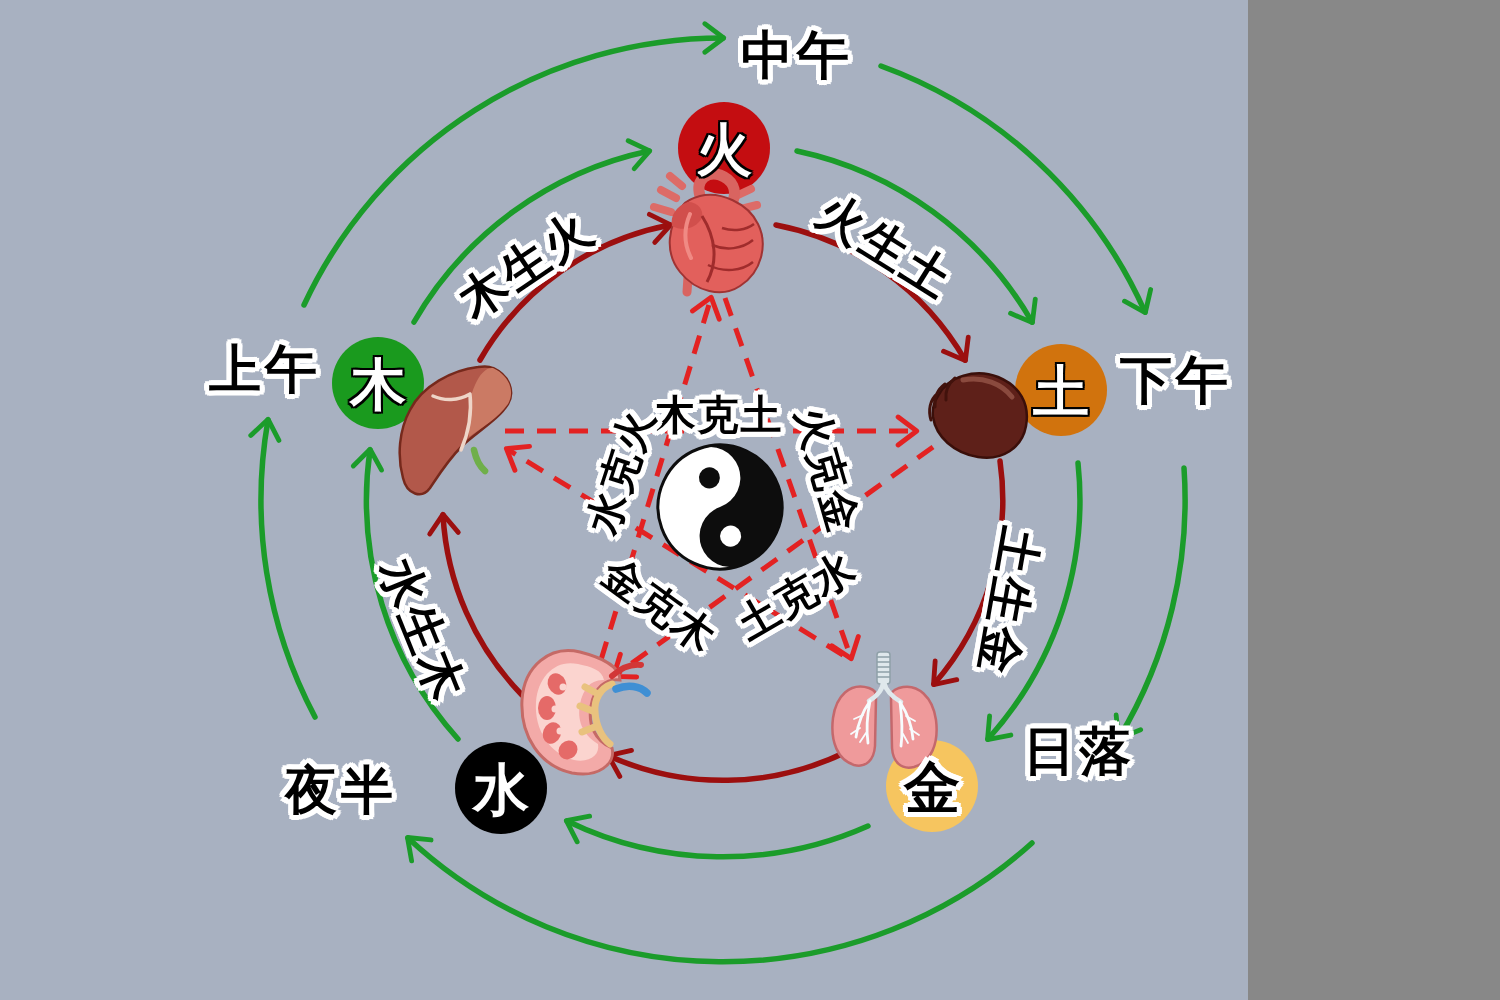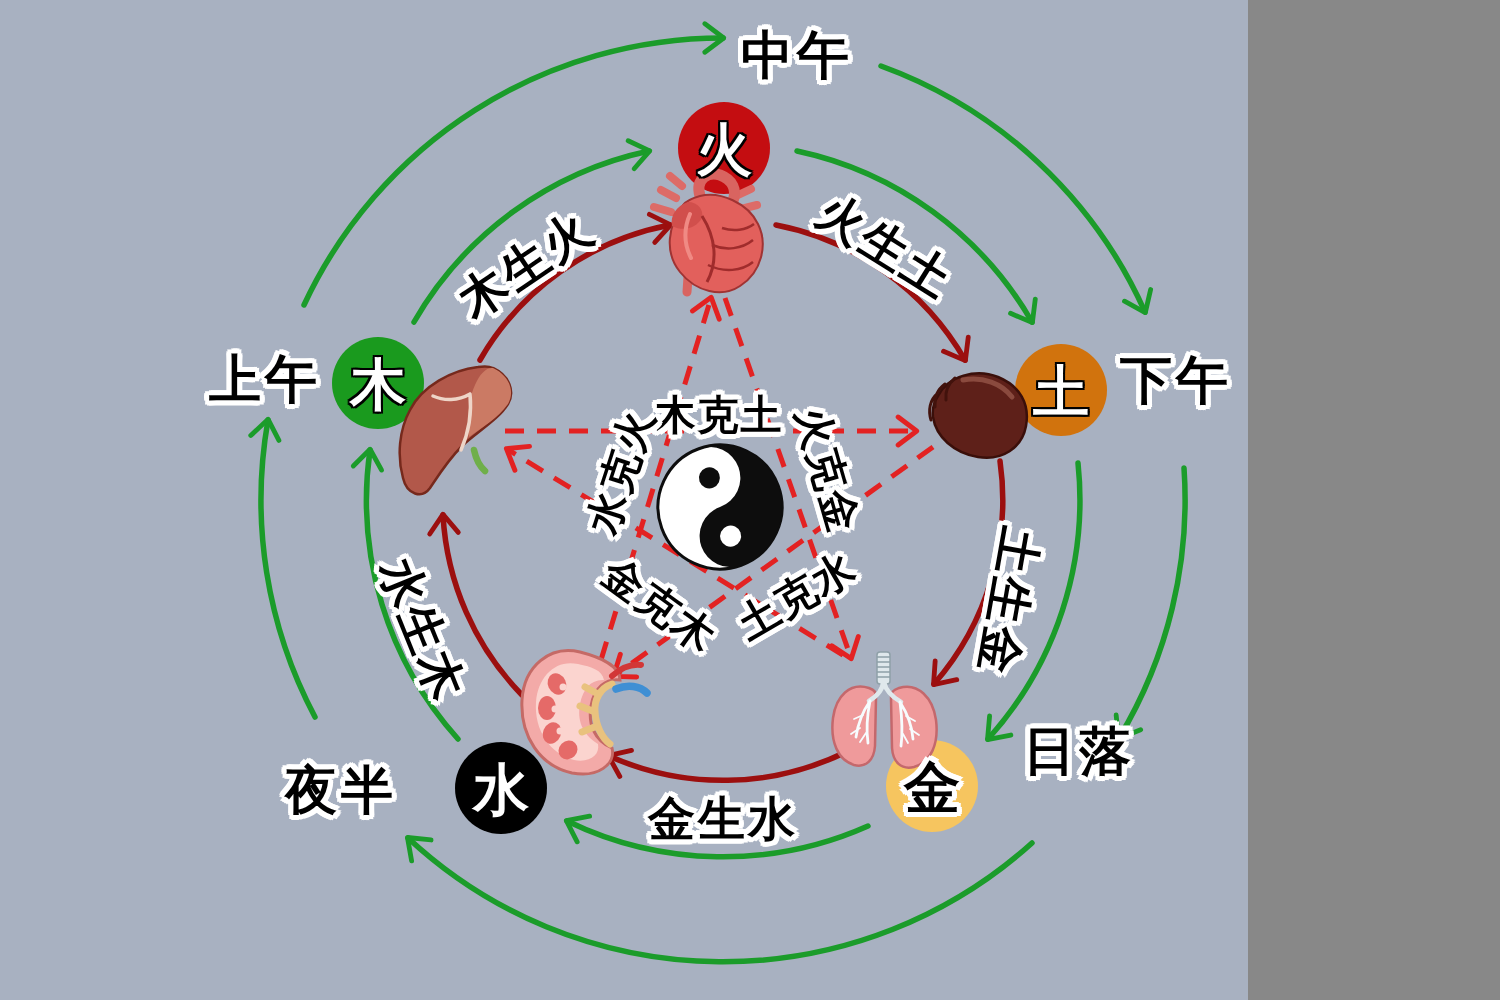--- a/index.html
+++ b/index.html
@@ -140,32 +140,31 @@
       <path d="M883,682 C883,690 877,696 869,701 M884,682 C886,692 894,698 901,702" stroke="#dfe8ec" stroke-width="4.5" fill="none" stroke-linecap="round"></path>
       <path d="M870,701 C863,711 858,723 856,737 M870,701 C867,716 866,729 868,743 M900,702 C907,713 912,725 913,739 M900,702 C902,718 903,731 901,746" stroke="#f7fcfe" stroke-width="2.8" fill="none" stroke-linecap="round"></path>
       <path d="M863,715 l-9,4 M860,728 l-9,6 M866,733 l-6,9 M906,716 l9,5 M910,729 l9,6 M903,734 l5,9" stroke="#f7fcfe" stroke-width="1.8" fill="none" stroke-linecap="round"></path>
     </g>
   </svg>
 
   <div class="lbl t-time ow" style="left:797px; top:55px;  transform:translate(-50%,-50%);">中午</div>
   <div class="lbl t-time ow" style="left:1176px; top:380px; transform:translate(-50%,-50%);">下午</div>
   <div class="lbl t-time ow" style="left:1079px; top:751px; transform:translate(-50%,-50%);">日落</div>
   <div class="lbl t-time ow" style="left:341px; top:790px; transform:translate(-50%,-50%);">夜半</div>
-  <div class="lbl t-time ow" style="left:265px; top:379px; transform:translate(-50%,-50%);">上午</div>
+  <div class="lbl t-time ow" style="left:265px; top:369px; transform:translate(-50%,-50%);">上午</div>
 
   <div class="lbl t-el ob" style="left:724px; top:150px; transform:translate(-50%,-50%);">火</div>
   <div class="lbl t-el ob" style="left:378px; top:385px; transform:translate(-50%,-50%);">木</div>
   <div class="lbl t-el ob" style="left:1061px; top:392px; transform:translate(-50%,-50%);">土</div>
   <div class="lbl t-el ow" style="left:932px; top:788px; transform:translate(-50%,-50%); color:#000;">金</div>
   <div class="lbl t-el ob" style="left:501px; top:790px; transform:translate(-50%,-50%);">水</div>
 
   <div class="lbl t-sheng ow" style="left:526px; top:264px; transform:translate(-50%,-50%) rotate(-34deg);">木生火</div>
   <div class="lbl t-sheng ow" style="left:886px; top:246px; transform:translate(-50%,-50%) rotate(32deg);">火生土</div>
   <div class="lbl t-sheng ow" style="left:1009px; top:602px; transform:translate(-50%,-50%) rotate(100deg);">土生金</div>
-  <div class="lbl t-sheng ow" style="left:723px; top:818px; transform:translate(-50%,-50%);">金生水</div>
   <div class="lbl t-sheng ow" style="left:423px; top:630px; transform:translate(-50%,-50%) rotate(68deg);">水生木</div>
 
   <div class="lbl t-ke ow" style="left:719px; top:406px; transform:translate(-50%,-50%);margin-top:9px;">木克土</div>
   <div class="lbl t-ke ow" style="left:827px; top:470px; transform:translate(-50%,-50%) rotate(74deg);">火克金</div>
   <div class="lbl t-ke ow" style="left:797px; top:596px; transform:translate(-50%,-50%) rotate(-30deg);">土克水</div>
   <div class="lbl t-ke ow" style="left:659px; top:606px; transform:translate(-50%,-50%) rotate(36deg);">金克木</div>
   <div class="lbl t-ke ow" style="left:621px; top:471px; transform:translate(-50%,-50%) rotate(-72deg);">水克火</div>
 
 </div>
 

